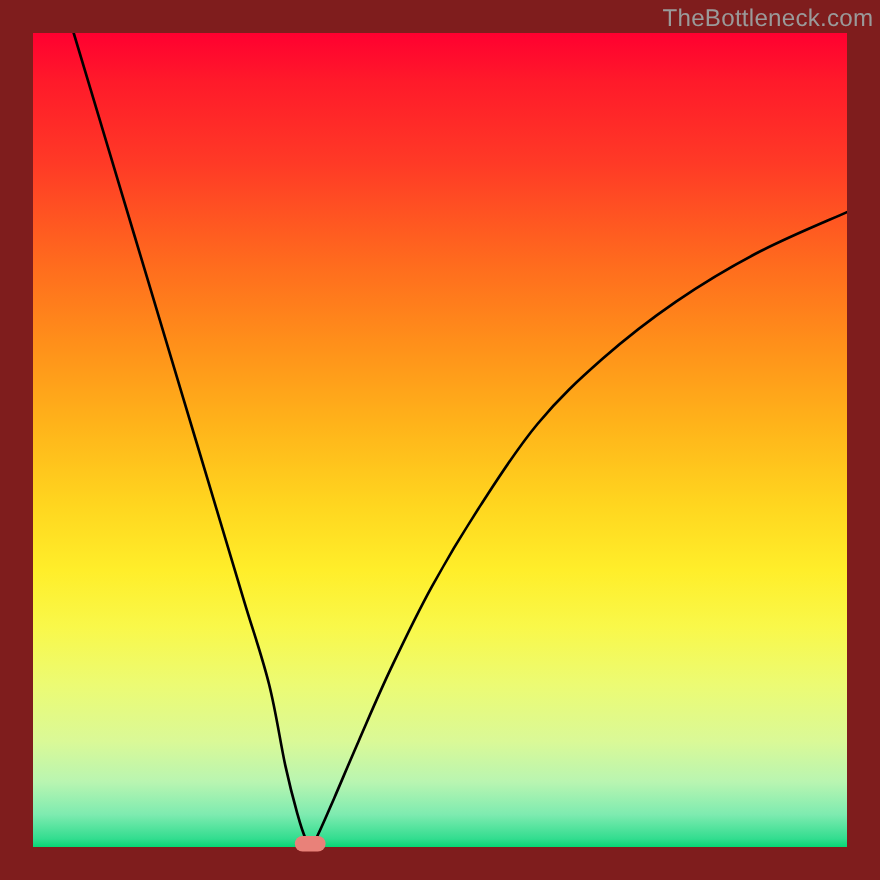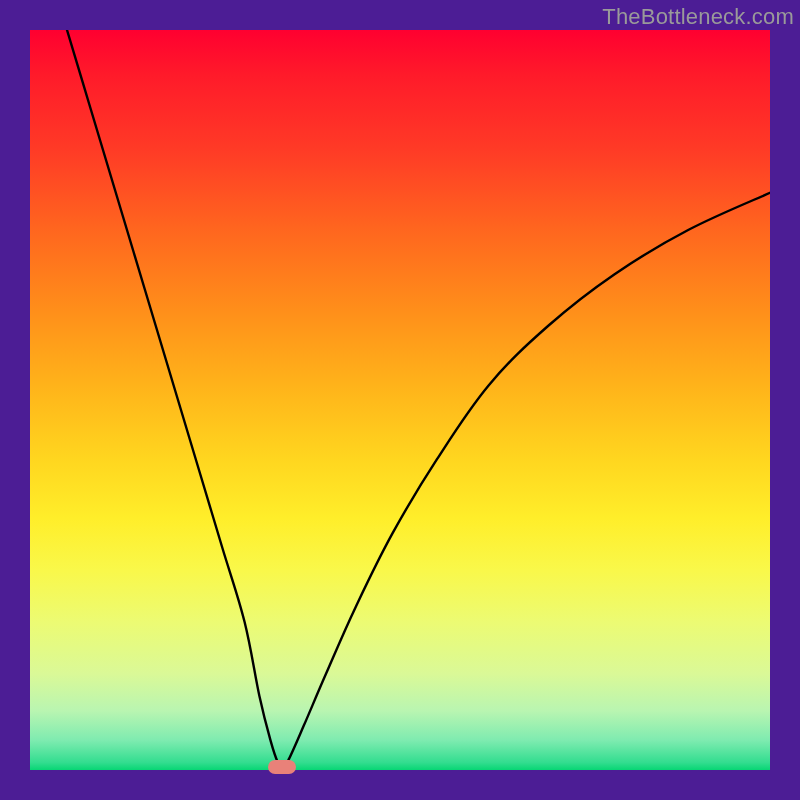--- a/index.html
+++ b/index.html
@@ -10,21 +10,21 @@
     background: #000;
     overflow: hidden;
     font-family: Arial, Helvetica, sans-serif;
   }
   .frame {
     position: absolute;
     top: 0;
     left: 0;
     width: 800px;
     height: 800px;
-    background: #4c1d95;
+    background: #7f1d1d;
   }
   .plot {
     position: absolute;
     top: 30px;
     left: 30px;
     width: 740px;
     height: 740px;
     background: linear-gradient(
       to bottom,
       #ff0030 0%,

